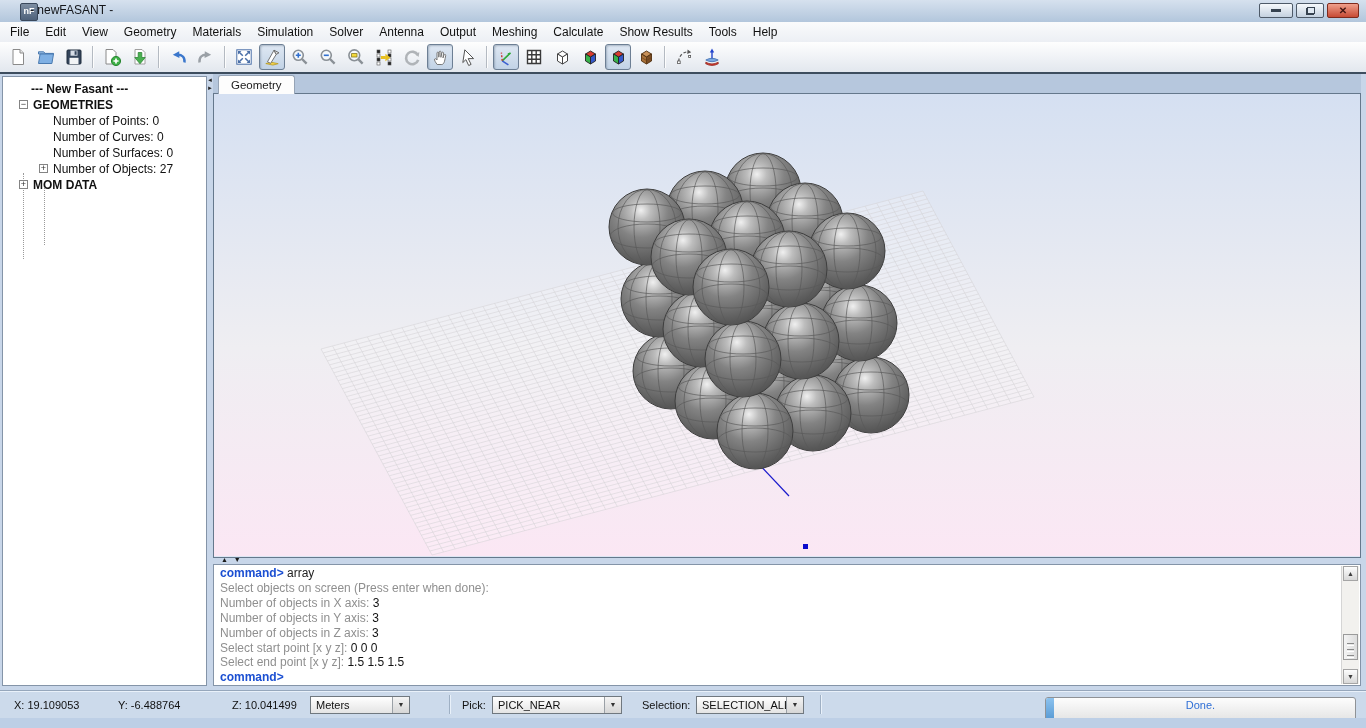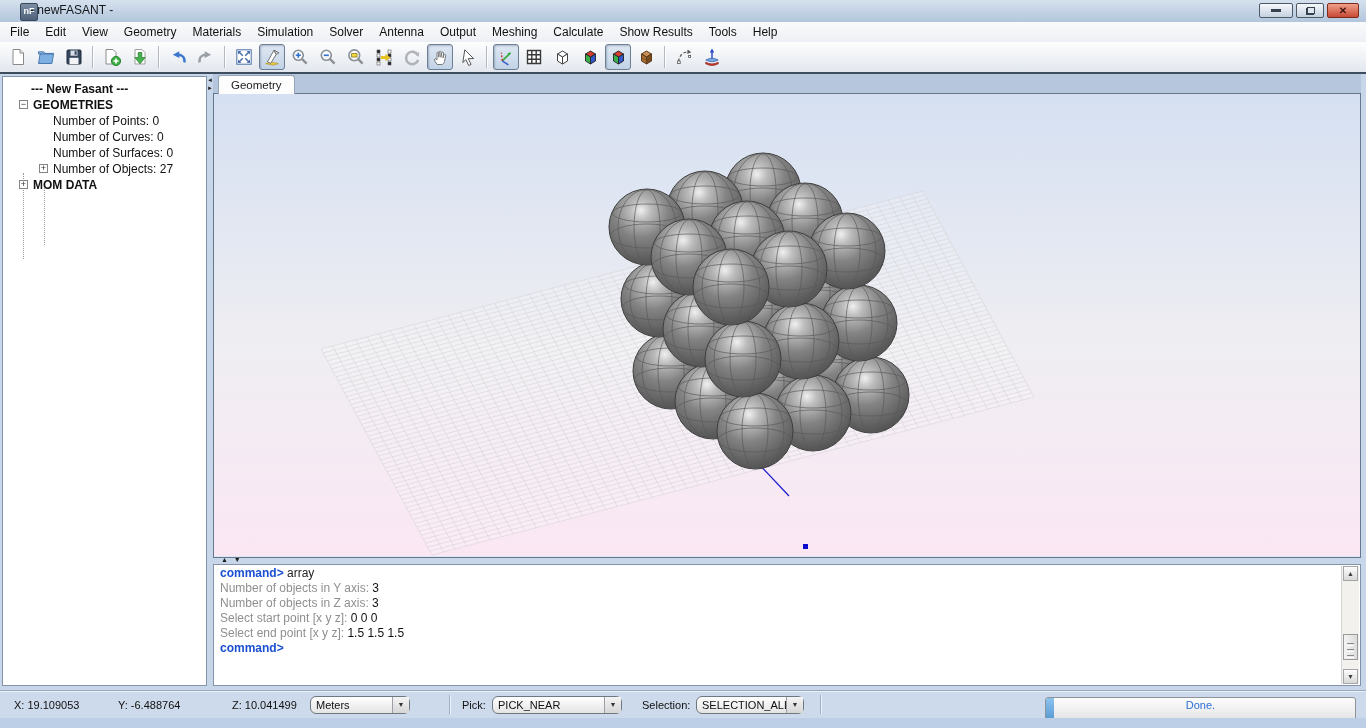--- a/index.html
+++ b/index.html
@@ -58,21 +58,21 @@
   .sb-btn{position:absolute;left:1px;width:15px;height:15px;background:linear-gradient(#fdfdfd,#d8d8d8);border:1px solid #a5a5a5;box-sizing:border-box;text-align:center;font-size:7px;line-height:13px;color:#404040;}
   .sb-up{top:0}.sb-down{bottom:0}
   .sb-thumb{position:absolute;left:1px;bottom:24px;width:15px;height:26px;background:linear-gradient(90deg,#f4f4f4,#dcdcdc);border:1px solid #9a9a9a;box-sizing:border-box;}
   .sb-thumb i{display:block;margin:3px 3px 0 3px;border-top:1px solid #8a8a8a;border-bottom:1px solid #fff;height:1px;}
   .sb-thumb i:first-child{margin-top:8px;}
 
   
   .statusbar{position:absolute;left:0;top:690px;width:1366px;height:28px;background:#ccdaeb;border-top:1px solid #96a7bc;box-shadow:inset 0 1px 0 #e9f1fa;box-sizing:border-box;font-size:11px;color:#111;}
   .sb-item{position:absolute;top:8px;}
   .sb-sep{position:absolute;top:4px;width:1px;height:19px;background:#9fb0c4;border-right:1px solid #e9f1fa;}
-  .combo{position:absolute;top:5px;height:18px;background:linear-gradient(#ffffff,#e4e4e4);border:1px solid #70787f;border-radius:6px;box-sizing:border-box;}
+  .combo{position:absolute;top:5px;height:18px;background:linear-gradient(#ffffff,#e4e4e4);border:1px solid #70787f;border-radius:0;box-sizing:border-box;}
   .combo .cval{position:absolute;left:5px;top:2px;font-size:11px;color:#111;}
   .combo .carr{position:absolute;right:0;top:0;width:16px;height:16px;border-left:1px solid #9aa0a6;background:linear-gradient(#f4f4f4,#d6d6d6);text-align:center;font-size:7px;line-height:15px;color:#333;}
   .progress{position:absolute;left:1045px;top:6px;width:311px;height:34px;border:1px solid #8f9296;border-radius:3px;background:linear-gradient(#fdfdfd,#d9d9d9);box-sizing:border-box;overflow:hidden;}
   .progress .fill{position:absolute;left:0;top:0;bottom:0;width:8px;background:linear-gradient(#8cc2ee,#3f87c8);}
   .progress .ptext{position:absolute;left:0;right:0;top:1px;text-align:center;color:#2f6fd6;font-size:11px;}
   .frame-bottom{position:absolute;left:0;top:718px;width:1366px;height:10px;background:#bdcfe6;}
 </style>
 </head>
 <body>
 
@@ -663,20 +663,22 @@
           </svg>
       </div>
 
       <div class="hsplit">
         <div class="arrs">▲ ▼</div>
       </div>
 
       <div class="console">
         <div class="console-text" id="consoletext">
             <div class="console-line"><span class="prompt">command&gt;</span><span class="cmd"> array</span></div>
+            <div class="console-line"><span class="info">Select objects on screen (Press enter when done):</span></div>
+            <div class="console-line"><span class="info">Number of objects in X axis: </span><span class="val">3</span></div>
             <div class="console-line"><span class="info">Number of objects in Y axis: </span><span class="val">3</span></div>
             <div class="console-line"><span class="info">Number of objects in Z axis: </span><span class="val">3</span></div>
             <div class="console-line"><span class="info">Select start point [x y z]: </span><span class="val">0 0 0</span></div>
             <div class="console-line"><span class="info">Select end point [x y z]: </span><span class="val">1.5 1.5 1.5</span></div>
             <div class="console-line"><span class="prompt">command&gt;</span><span class="cmd"></span></div>
           </div>
         <div class="scrollbar">
           <div class="sb-btn sb-up">▲</div>
           <div class="sb-thumb">
               <i></i>

